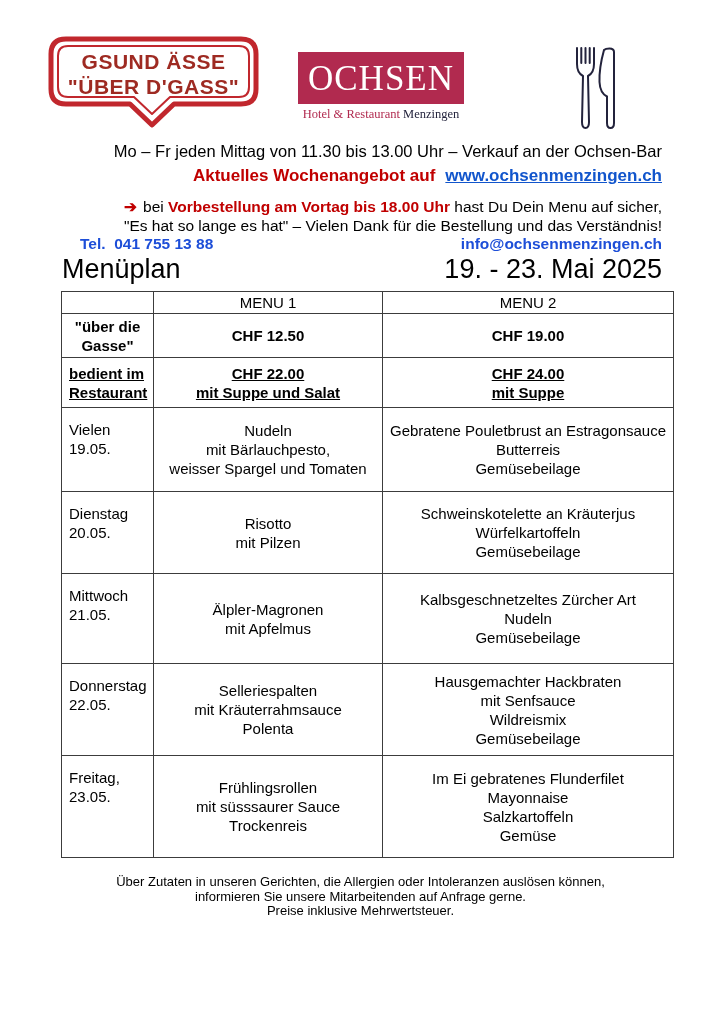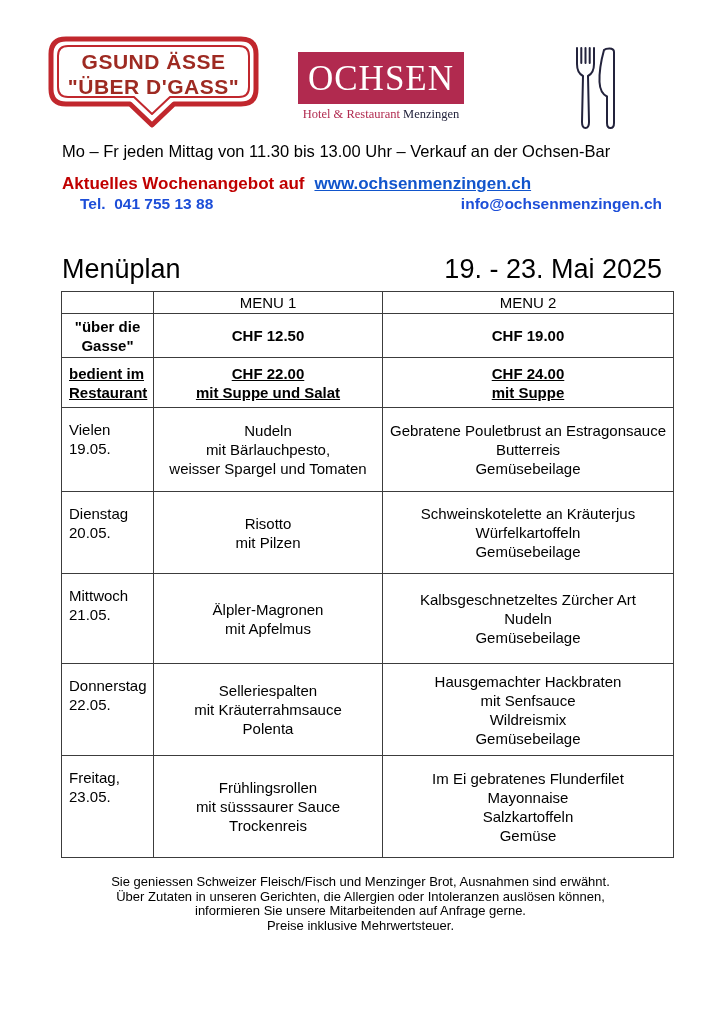--- a/index.html
+++ b/index.html
@@ -27,23 +27,23 @@
   }
   .brand-sub {
     margin-top:3px; font-family:"Liberation Serif", serif; font-size:12.5px;
     font-weight:normal; white-space:nowrap;
   }
   .sub-red { color:#b12a4f; }
   .sub-dark { color:#23233c; }
   .cutlery { position:absolute; left:552px; top:42px; }
 
   
-  .info { position:absolute; left:62px; top:141px; width:600px; }
+  .info { position:absolute; left:62px; top:141px; width:600px;text-align:right; }
   .info-line1 { font-size:16.5px; line-height:21px; color:#000; }
-  .info-line2 { margin-top:10px; font-size:17px; line-height:23px; font-weight:bold; }
+  .info-line2 { margin-top:2px; font-size:17px; line-height:23px; font-weight:bold; }
   .red { color:#c00000; }
   .weblink { color:#1155cc; text-decoration:underline; margin-left:10px; cursor:pointer; }
   .arrow-block { margin-top:10px; font-size:15.5px; line-height:19px; }
   .arrow-glyph { color:#c00000; font-weight:bold; margin-right:6px; }
   .quote-line { padding-left:17px; }
   .contact-row {
     display:flex; justify-content:space-between;
     font-weight:bold; font-size:15.5px; color:#1d4ed8; padding-left:18px;
   }
   .pre { white-space:pre; }
@@ -118,20 +118,26 @@
       <path d="M29.3 6 V21 M33.5 6 V21 M37.7 6 V21" fill="none"></path>
       <path d="M52 8 Q47 26 47.5 40 Q48 51 55 54.5 L55 81 Q55 86 58.5 86 Q62 86 62 81 V10 Q62 6.5 57.5 6.5 Q53.5 6.5 52 8 Z"></path>
     </g>
   </svg>
 
   <div class="info">
     <div class="info-line1">Mo – Fr jeden Mittag von 11.30 bis 13.00 Uhr – Verkauf an der Ochsen-Bar</div>
     <div class="info-line2">
       <span class="red">Aktuelles Wochenangebot auf</span><span class="weblink">www.ochsenmenzingen.ch</span>
     </div>
+    <div class="arrow-block">
+      <div>
+        <span class="arrow-glyph">➔</span><span>bei </span><span class="red" style="font-weight:bold;">Vorbestellung am Vortag bis 18.00 Uhr</span><span> hast Du Dein Menu auf sicher,</span>
+      </div>
+      <div class="quote-line">"Es hat so lange es hat" – Vielen Dank für die Bestellung und das Verständnis!</div>
+    </div>
     <div class="contact-row">
       <span class="pre">Tel.  041 755 13 88</span>
       <span>info@ochsenmenzingen.ch</span>
     </div>
   </div>
 
   <div class="titlebar">
     <span>Menüplan</span>
     <span>19. - 23. Mai 2025</span>
   </div>
@@ -204,19 +210,18 @@
 Trockenreis</td>
         <td>Im Ei gebratenes Flunderfilet
 Mayonnaise
 Salzkartoffeln
 Gemüse</td>
       </tr>
     </tbody>
   </table>
 
   <div class="footer">
-    <div>Sie geniessen Schweizer Fleisch/Fisch und Menzinger Brot, Ausnahmen sind erwähnt.</div>
     <div>Über Zutaten in unseren Gerichten, die Allergien oder Intoleranzen auslösen können,</div>
     <div>informieren Sie unsere Mitarbeitenden auf Anfrage gerne.</div>
     <div>Preise inklusive Mehrwertsteuer.</div>
   </div>
 
 </div>
 
 </body></html>

